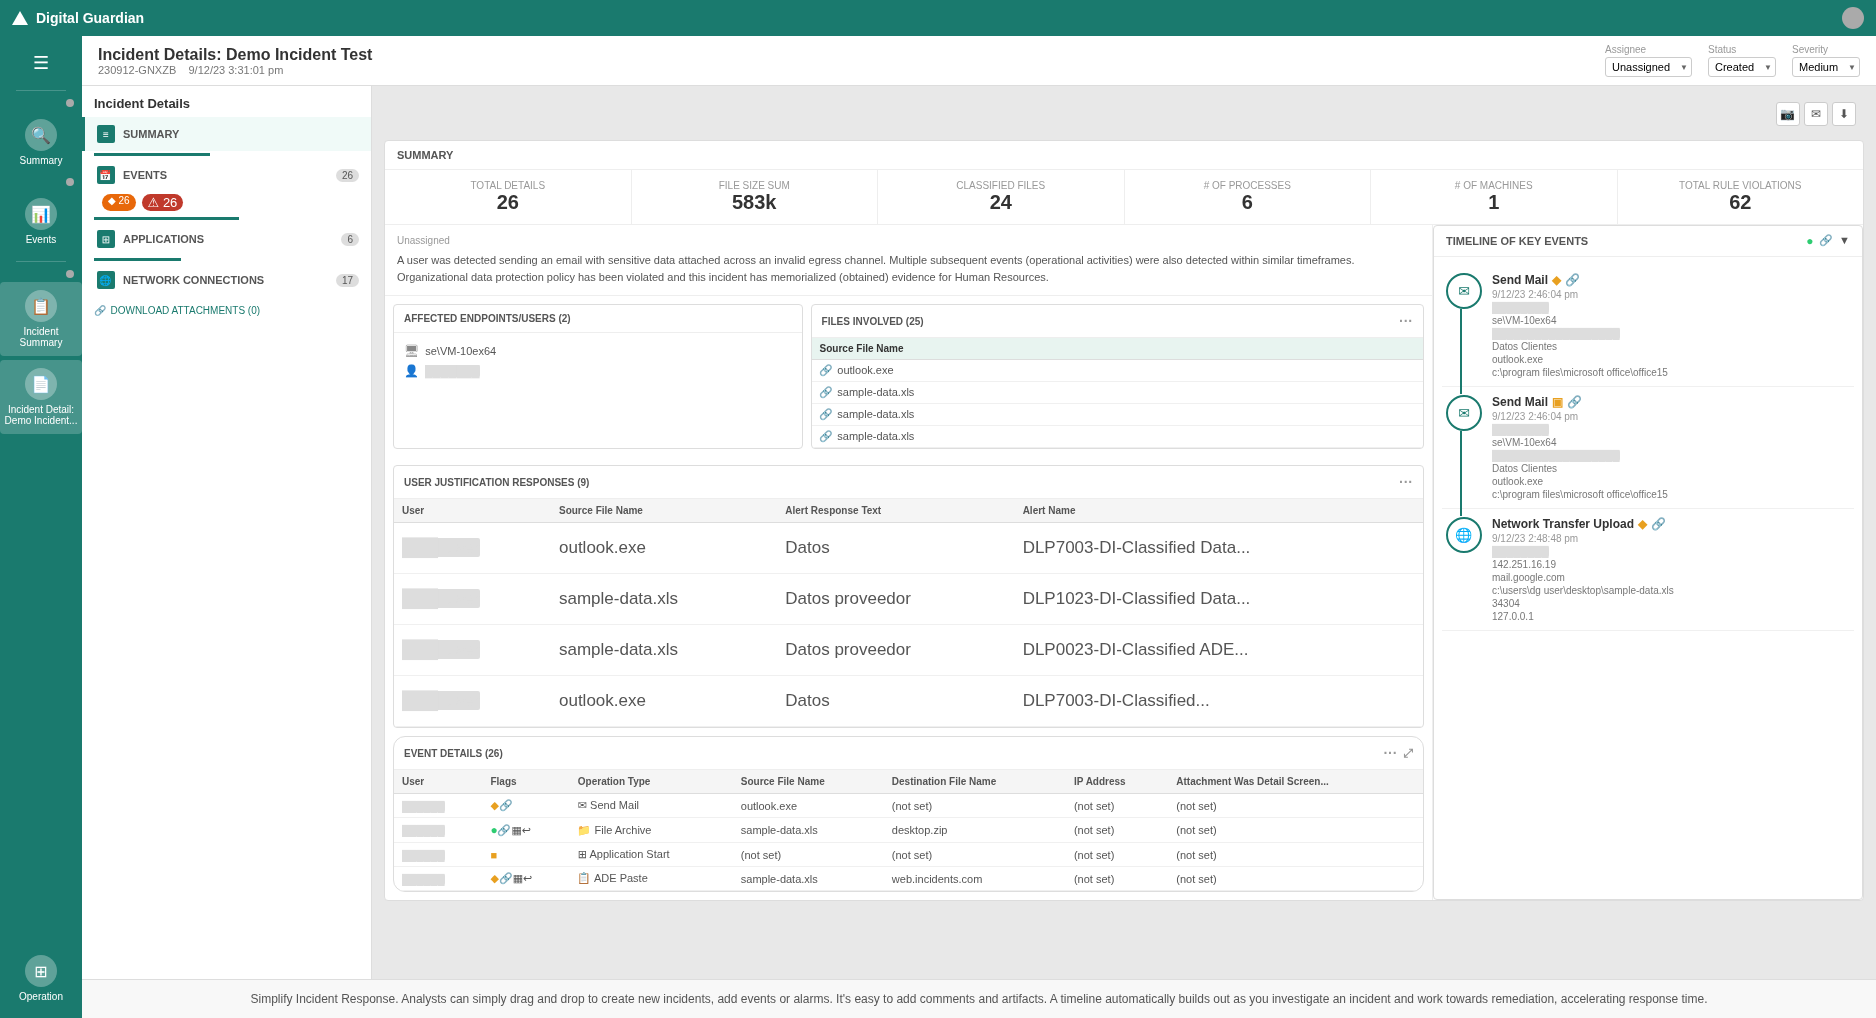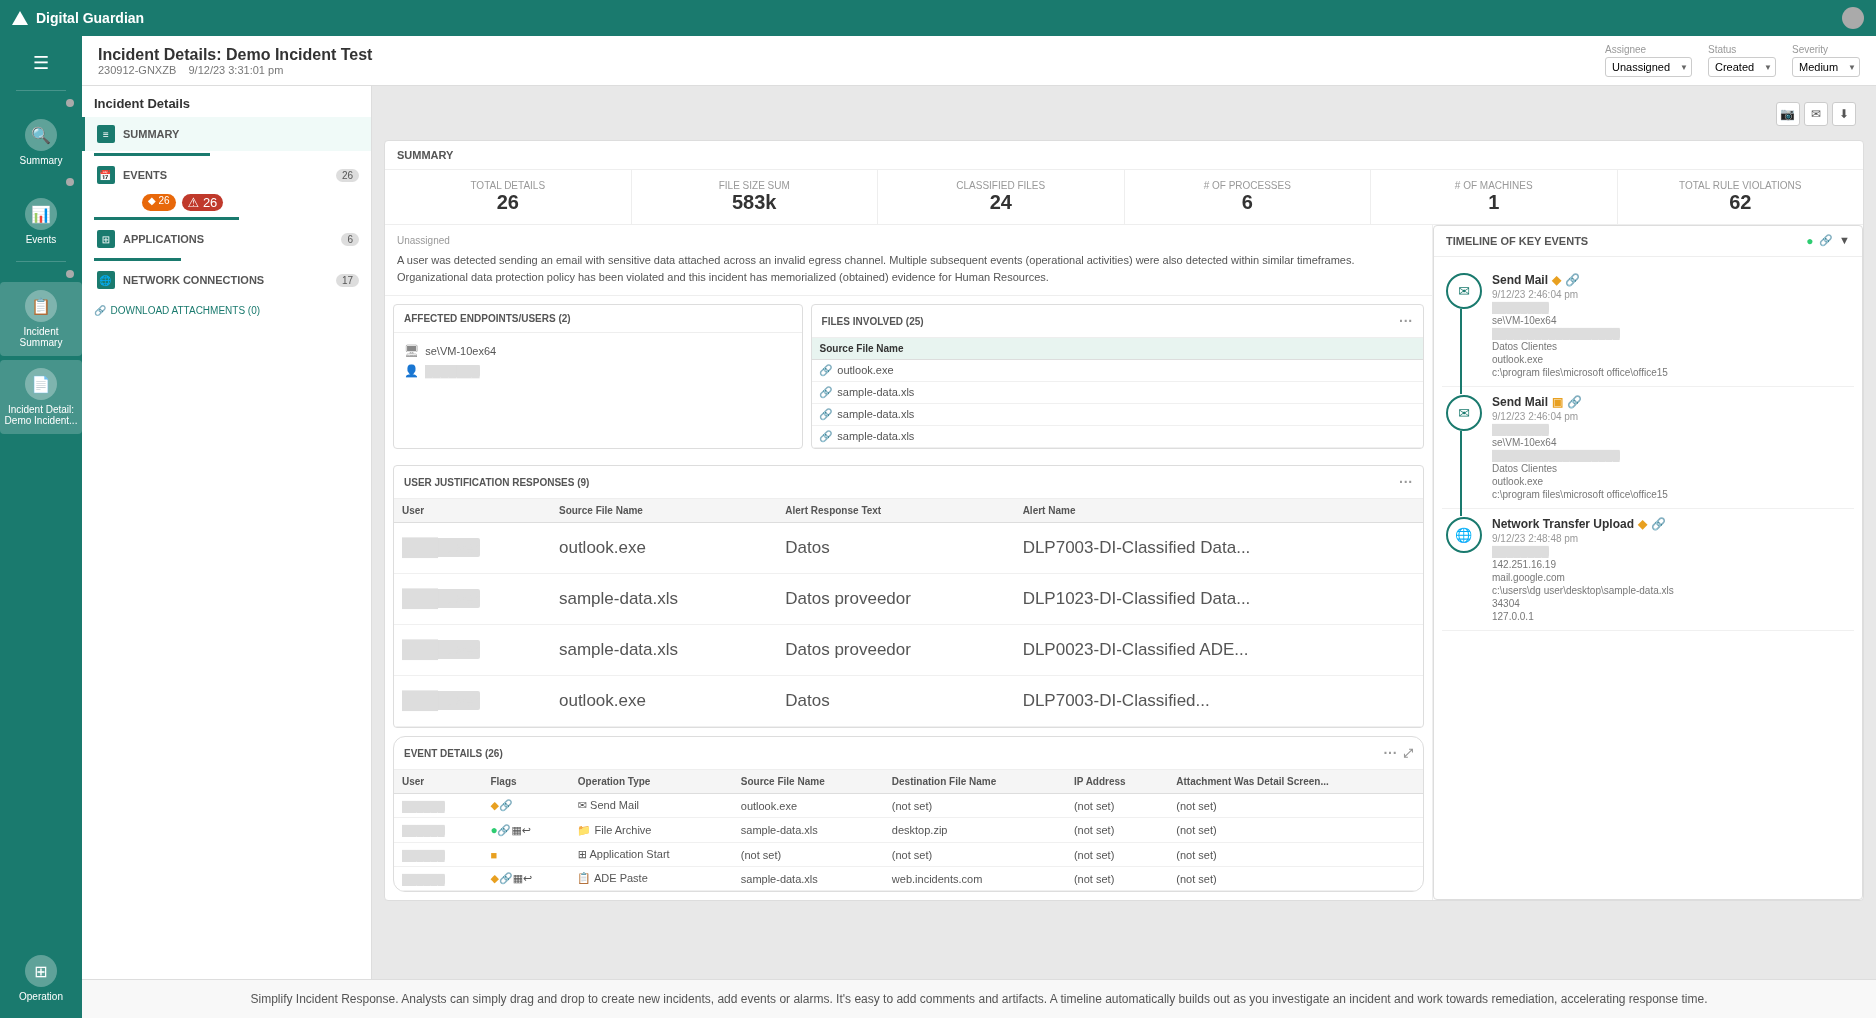--- a/index.html
+++ b/index.html
@@ -224,21 +224,21 @@
       flex: 1;
     }
     .left-nav-item .nav-count {
       background: #ddd;
       border-radius: 10px;
       padding: 1px 6px;
       font-size: 10px;
       color: #555;
     }
     .nav-sub-row {
-      padding: 2px 12px 4px 60px;
+      padding: 2px 12px 4px 20px;
       display: flex;
       gap: 6px;
       font-size: 10px;
     }
     .nav-badge-orange {
       background: #e8680a;
       color: white;
       border-radius: 10px;
       padding: 1px 6px;
       font-size: 10px;

